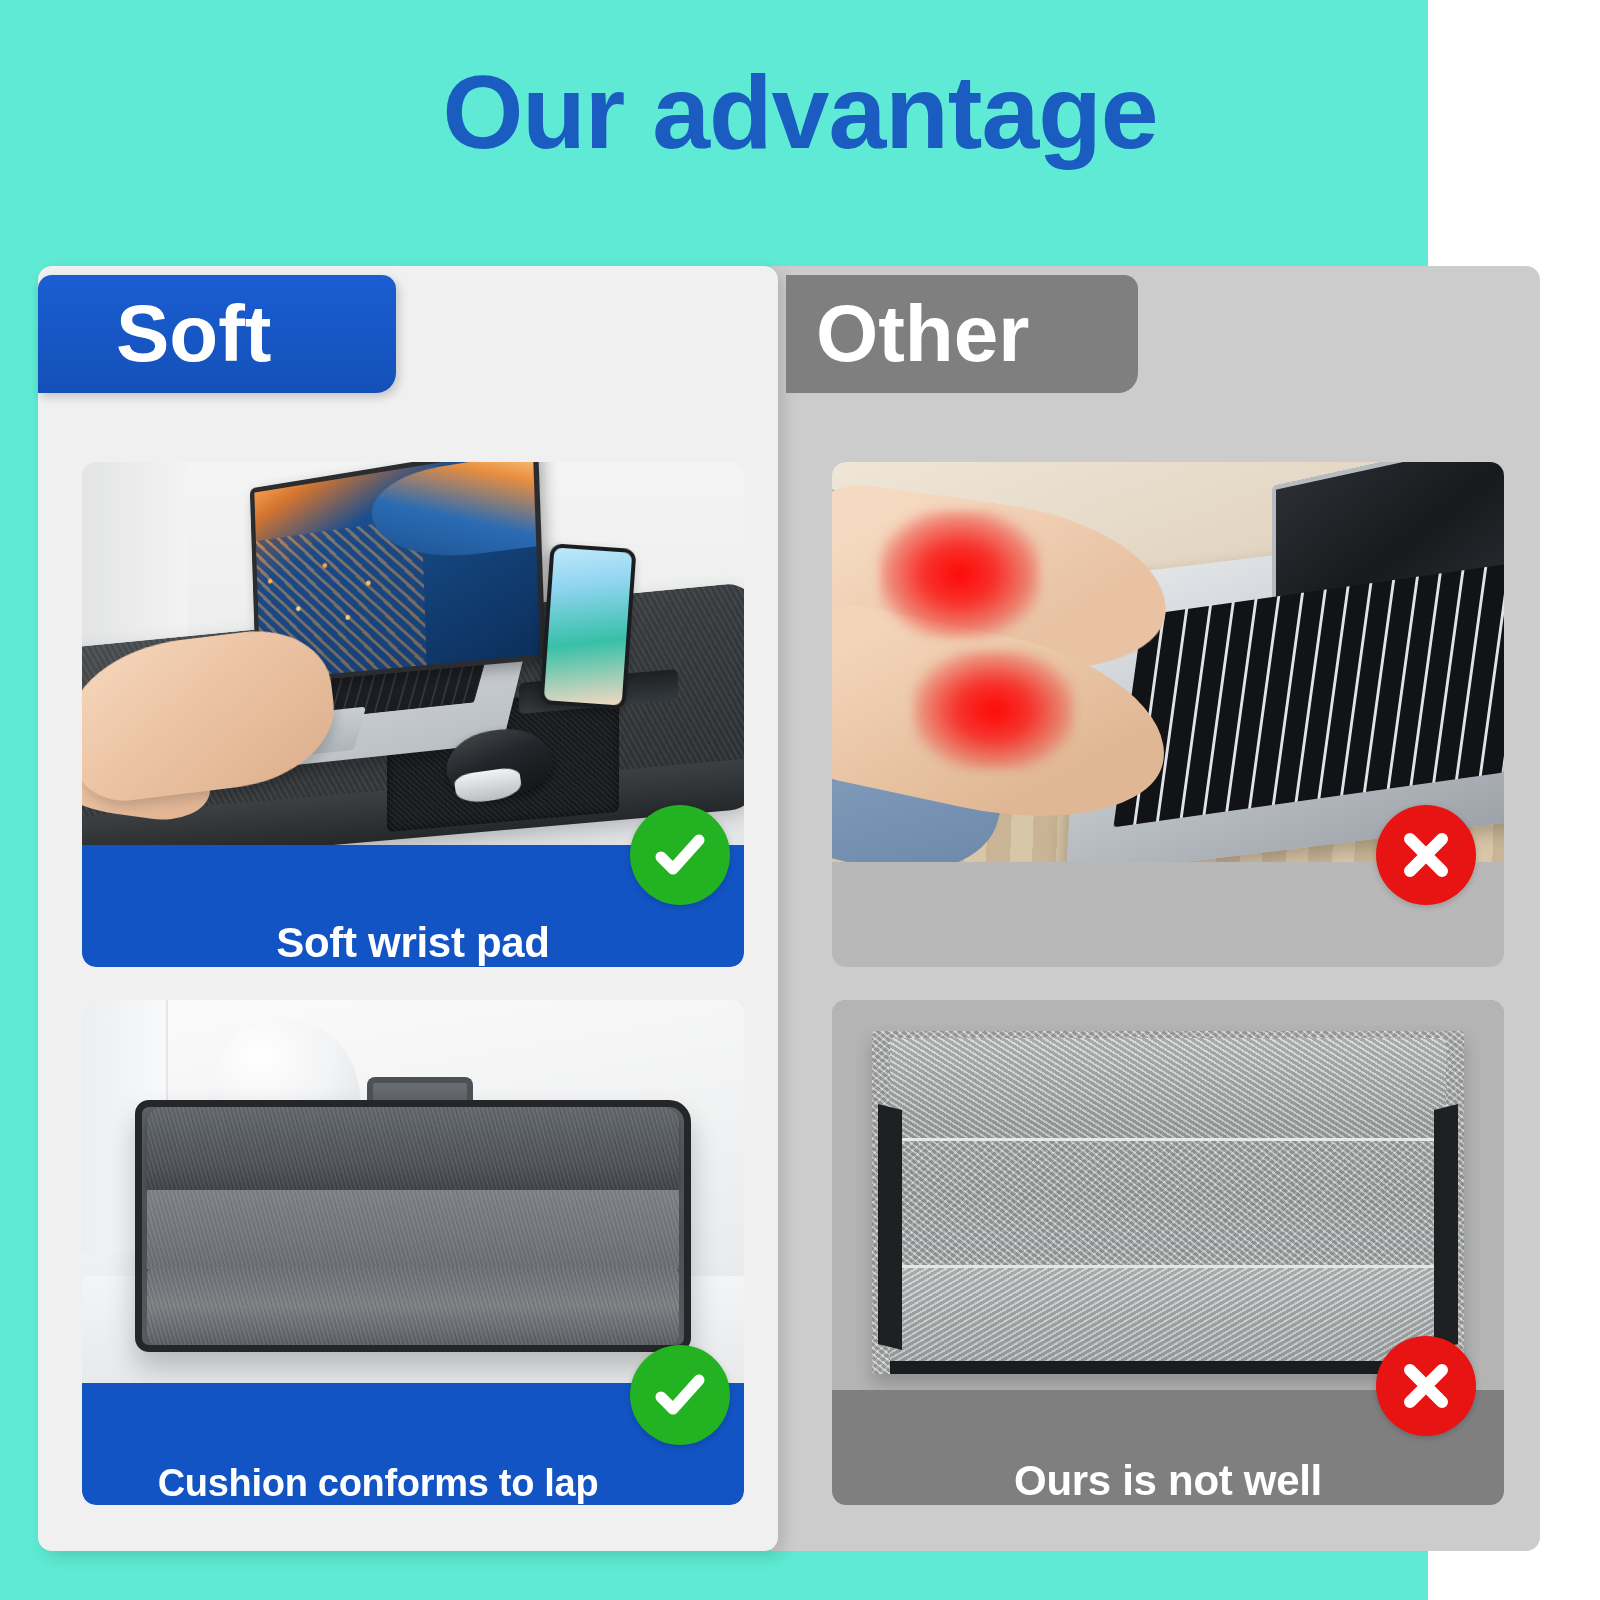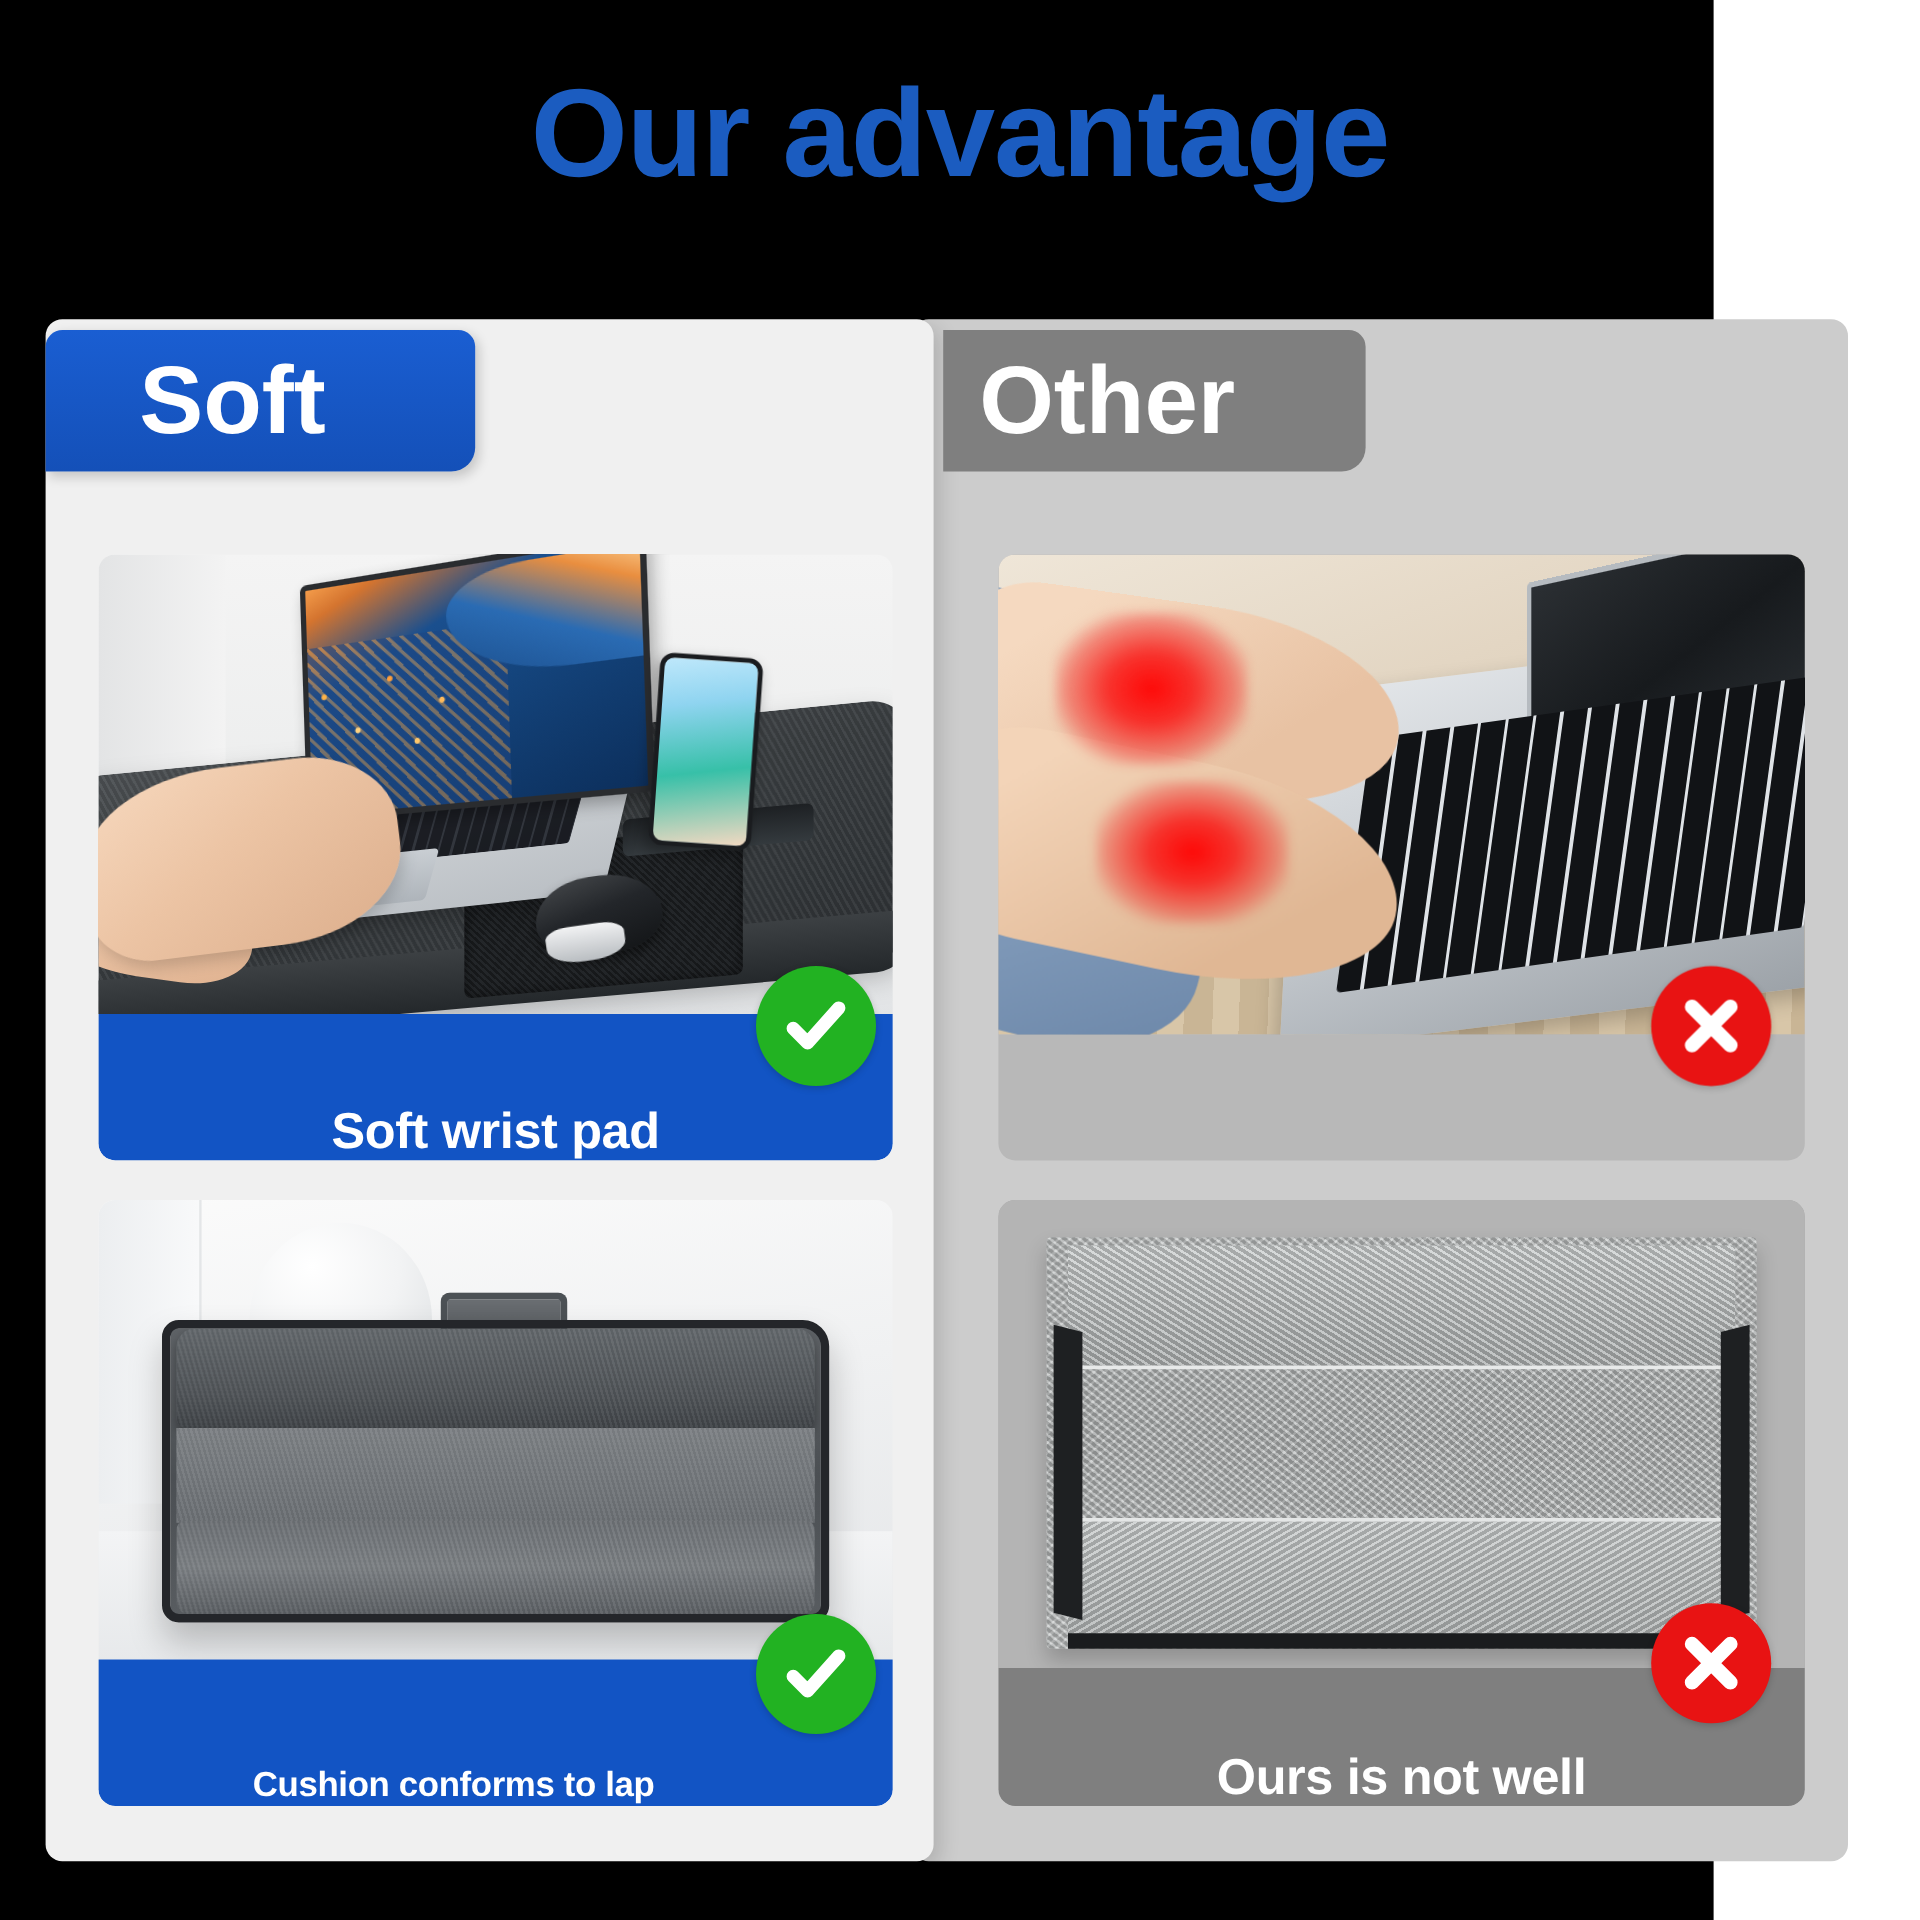--- a/index.html
+++ b/index.html
@@ -2,21 +2,21 @@
 <html><head>
 <meta charset="utf-8">
 <style>
   *{box-sizing:border-box;margin:0;padding:0;}
   html,body{width:1600px;height:1600px;}
   body{
     font-family:"Liberation Sans", sans-serif;
     background:#ffffff;
     overflow:hidden;
   }
-  .page{position:relative;width:1428px;height:1600px;background:#000000;}
+  .page{position:relative;width:1428px;height:1600px;background:#5eead4;}
 
   
   .title{
     position:absolute;left:0;top:58px;width:1600px;
     text-align:center;
     font-size:104px;
     font-weight:bold;
     letter-spacing:-1px;
     color:#1b5cc0;
     line-height:1.05;
@@ -76,21 +76,21 @@
   .caption{
     position:absolute;left:0;bottom:0;width:100%;
     display:flex;align-items:flex-end;justify-content:center;
     font-size:42px;font-weight:bold;color:#ffffff;
     letter-spacing:-0.3px;
   }
   .cap-blue{height:122px;background:#1254c4;border-radius:0 0 14px 14px;}
   .cap-gray{height:105px;background:#7f7f7f;border-radius:0 0 14px 14px;}
   .card-other-1 .caption{height:105px;}
   .card-other-2 .caption{height:115px;}
-  .cap-wide{font-size:29px;padding-right:70px;}
+  .cap-wide{font-size:38px;padding-right:70px;}
 
   
   .mark{
     position:absolute;width:100px;height:100px;border-radius:50%;
     display:flex;align-items:center;justify-content:center;z-index:9;
     box-shadow:0 2px 6px rgba(0,0,0,.18);
   }
   .mark-ok{background:#22b222;}
   .mark-no{background:#e81313;}
   .m1{left:630px;top:805px;}

